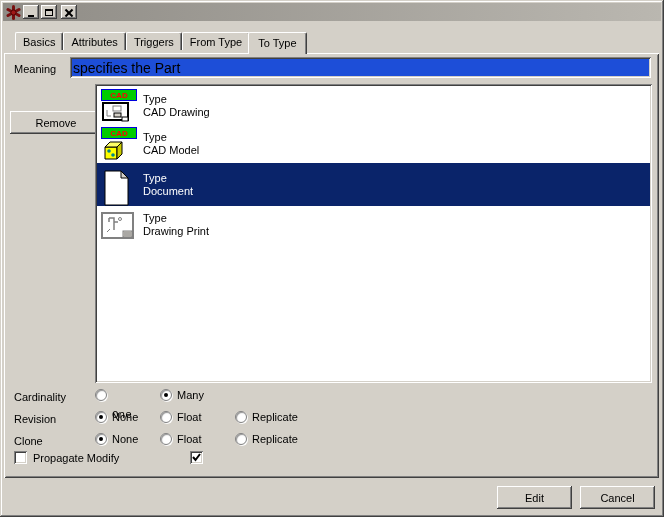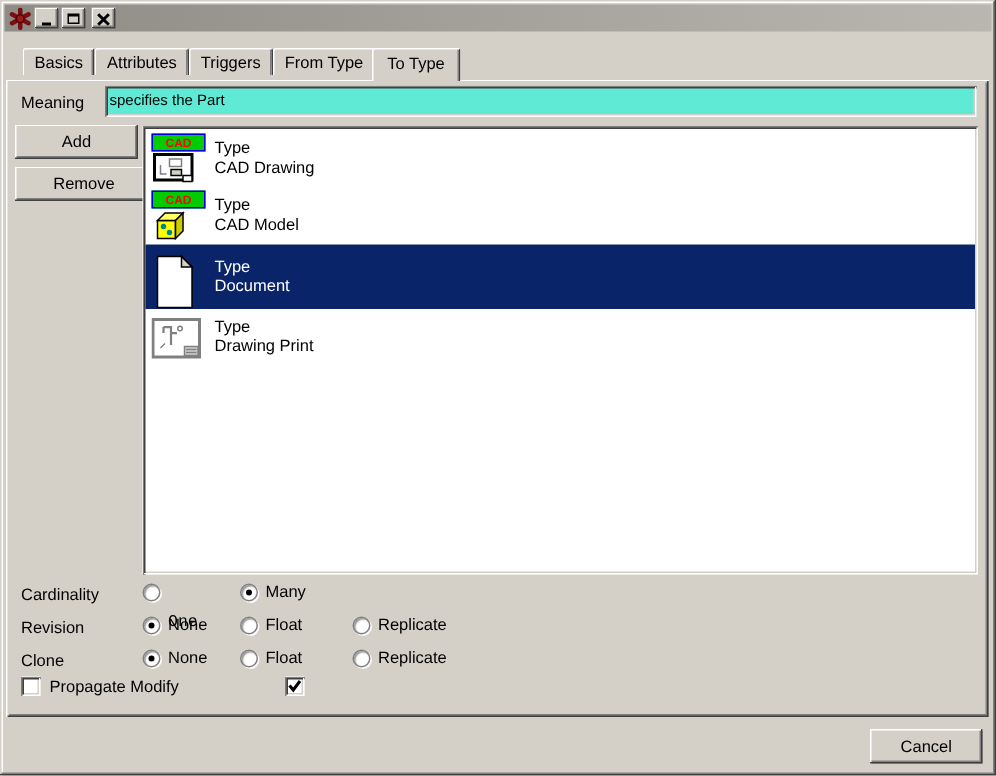--- a/index.html
+++ b/index.html
@@ -54,21 +54,21 @@
   
   .panel {
     position:absolute; left:4px; top:53px; width:655px; height:425px; background:#d4d0c8;
     box-shadow: inset 1px 1px 0 #ffffff, inset -1px -1px 0 #404040,
                 inset 2px 2px 0 #d4d0c8, inset -2px -2px 0 #808080;
     z-index:2;
   }
   .label { position:absolute; font-size:11px; color:#000; white-space:nowrap; }
 
   .field {
-    position:absolute; background:#5eead4; border:0; font-size:10px; padding:2px 3px;
+    position:absolute; background:#1d4ed8; border:0; font-size:14px; padding:2px 3px;
     box-shadow: inset 1px 1px 0 #808080, inset -1px -1px 0 #fff,
                 inset 2px 2px 0 #404040, inset -2px -2px 0 #d4d0c8;
     outline:none;
   }
   #meaning-input { left:66px; top:4px; width:581px; height:21px; }
 
   .btn3d {
     position:absolute; background:#d4d0c8; font-size:11px; color:#000; text-align:center;
     box-shadow: inset -1px -1px 0 #404040, inset 1px 1px 0 #ffffff,
                 inset -2px -2px 0 #808080, inset 2px 2px 0 #d4d0c8;
@@ -149,21 +149,20 @@
     <span class="tab">Triggers</span>
     <span class="tab">From Type</span>
     <span class="tab active">To Type</span>
   </div>
 
   <div class="panel">
 
     <span class="label" style="left:10px; top:10px;">Meaning</span>
     <input class="field" id="meaning-input" value="specifies the Part" style="">
 
-    <div class="btn3d" id="add-btn">Add</div>
     <div class="btn3d" id="remove-btn">Remove</div>
 
     <div class="listbox">
 
       <div class="list-item">
         <span class="item-icon">
           <span class="cad-badge">CAD</span>
           <svg width="28" height="20" viewBox="0 0 28 20" style="position:absolute;left:1px;top:13px;">
             <rect x="1" y="1" width="25" height="17" fill="#fff" stroke="#000" stroke-width="2"></rect>
             <rect x="11" y="4" width="8" height="5" fill="#fff" stroke="#808080" stroke-width="1"></rect>
@@ -253,15 +252,16 @@
     <span class="checkbox" style="left:10px; top:398px;"></span>
     <span class="label" style="left:29px; top:399px;">Propagate Modify</span>
     <span class="checkbox" style="left:186px; top:398px;">
       <svg width="9" height="9" viewBox="0 0 9 9">
         <polyline points="1,4 3.5,7 8,1" stroke="#000" stroke-width="2" fill="none"></polyline>
       </svg>
     </span>
 
   </div>
 
+  <div class="btn3d" id="edit-btn">Edit</div>
   <div class="btn3d" id="cancel-btn">Cancel</div>
 
 </div>
 
 </body></html>

